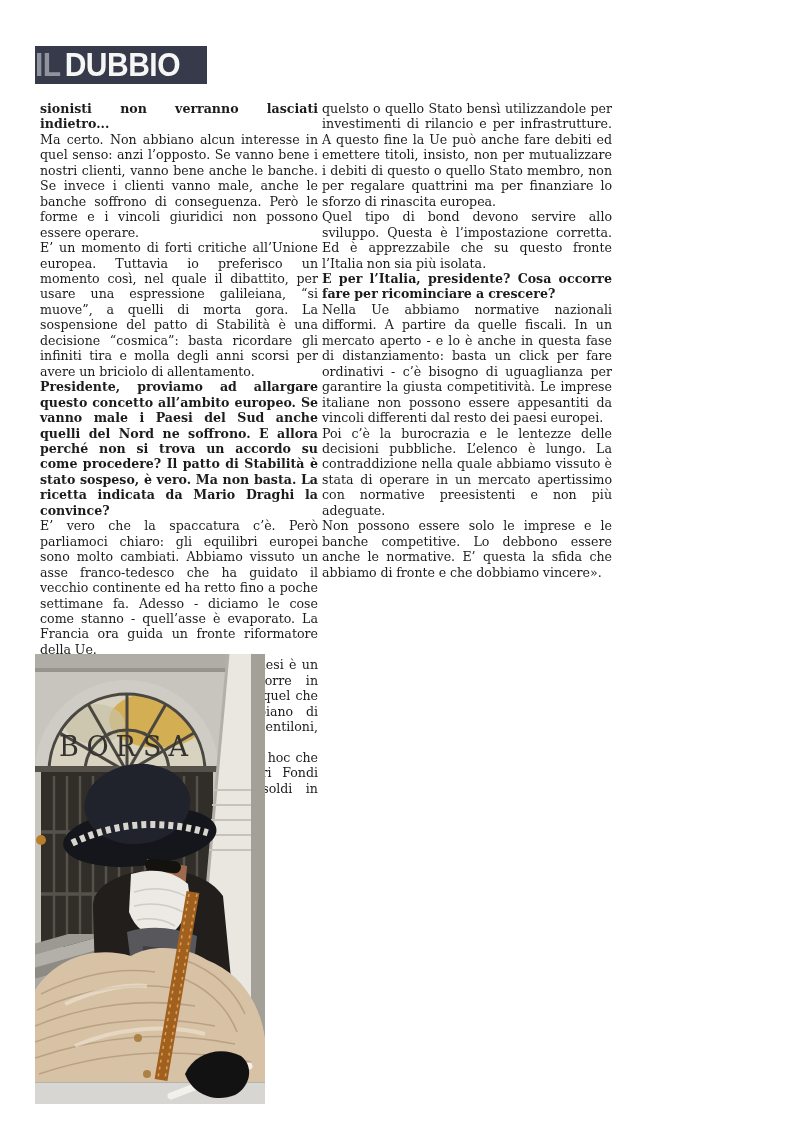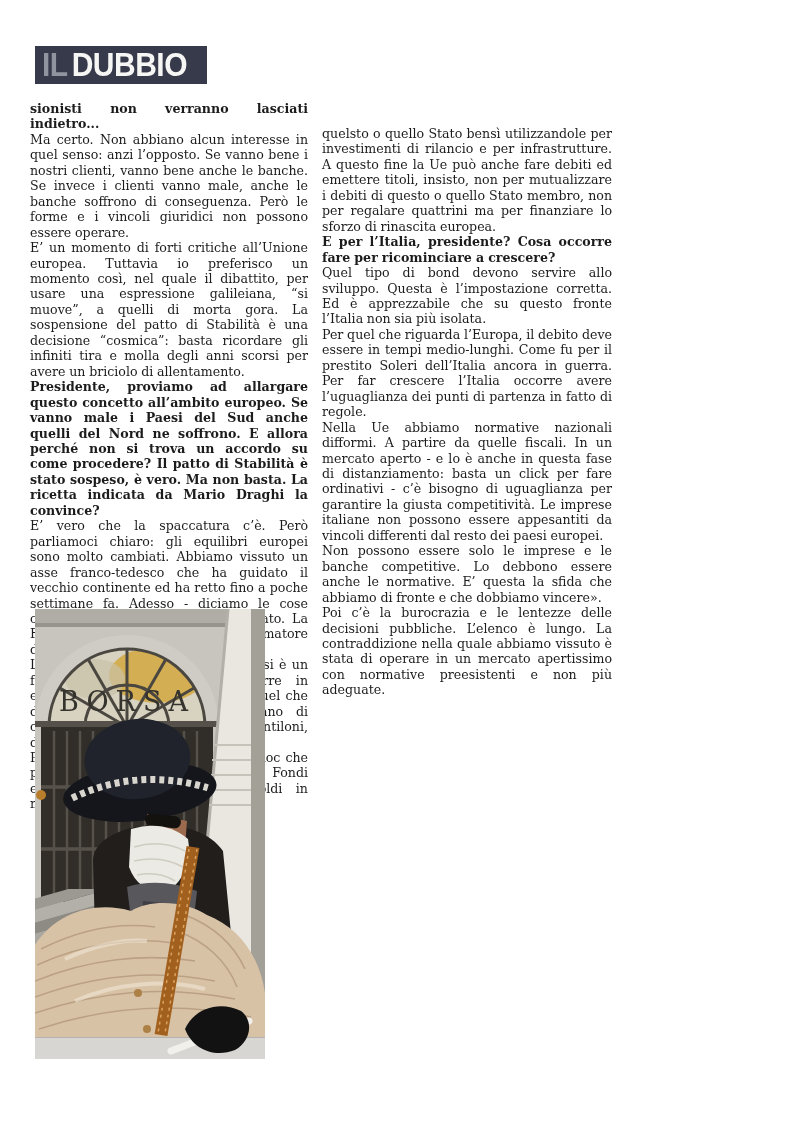--- a/index.html
+++ b/index.html
@@ -4,43 +4,43 @@
 <style>
   html,body{margin:0;padding:0;background:#ffffff;}
   .page{
     position:relative;width:800px;height:1122px;background:#ffffff;
     font-family:"DejaVu Serif","Liberation Serif",serif;color:#1c1c1c;
     overflow:hidden;
   }
   
   .masthead{
     position:absolute;left:35px;top:46px;width:172px;height:38px;
-    background:#363a4a;display:flex;align-items:center;padding-left:7px;
+    background:#363a4a;display:flex;align-items:center;padding-left:0;
     box-sizing:border-box;
   }
   .masthead .word{
     font-family:"Liberation Sans","DejaVu Sans",sans-serif;
     font-weight:800;font-size:30px;line-height:1;letter-spacing:-.5px;
     transform:scaleY(1.08);transform-origin:center;
   }
   .masthead .word.il{color:#8f949f;margin-right:4px;}
   .masthead .word.dubbio{color:#f6f6f4;}
   
   .col{
     position:absolute;top:101px;
     font-size:12.6px;line-height:15.45px;text-align:justify;
     hyphens:auto;-webkit-hyphens:auto;word-spacing:-0.3px;
   }
-  .col-left{left:30px;width:278px;}
-  .col-right{left:322px;width:290px;margin-top:25px;}
+  .col-left{left:40px;width:278px;}
+  .col-right{left:322px;width:290px;}
   .para{margin:0;}
   .para.bold{font-weight:bold;}
   
   .photo{
-    position:absolute;left:35px;top:609px;width:230px;height:450px;
+    position:absolute;left:35px;top:654px;width:230px;height:450px;
     overflow:hidden;background:#8b5cf6;
   }
   .photo svg{display:block;}
 </style>
 </head>
 <body>
 
 <div class="page">
 
   <div class="masthead">
@@ -52,26 +52,25 @@
       <p class="para bold">sionisti non verranno lasciati indietro...</p>
       <p class="para">Ma certo. Non abbiano alcun interesse in quel senso: anzi l’opposto. Se vanno bene i nostri clienti, vanno bene anche le banche. Se invece i clienti vanno male, anche le banche soffrono di conseguenza. Però le forme e i vincoli giuridici non possono essere operare.</p>
       <p class="para">E’ un momento di forti critiche all’Unione europea. Tuttavia io preferisco un momento così, nel quale il dibattito, per usare una espressione galileiana, “si muove”, a quelli di morta gora. La sospensione del patto di Stabilità è una decisione “cosmica”: basta ricordare gli infiniti tira e molla degli anni scorsi per avere un briciolo di allentamento.</p>
       <p class="para bold">Presidente, proviamo ad allargare questo concetto all’ambito europeo. Se vanno male i Paesi del Sud anche quelli del Nord ne soffrono. E allora perché non si trova un accordo su come procedere? Il patto di Stabilità è stato sospeso, è vero. Ma non basta. La ricetta indicata da Mario Draghi la convince?</p>
       <p class="para">E’ vero che la spaccatura c’è. Però parliamoci chiaro: gli equilibri europei sono molto cambiati. Abbiamo vissuto un asse franco-tedesco che ha guidato il vecchio continente ed ha retto fino a poche settimane fa. Adesso - diciamo le cose come stanno - quell’asse è evaporato. La Francia ora guida un fronte riformatore della Ue.</p>
       <p class="para">La lettera sottoscritta dai Nove Paesi è un fatto rilevantissimo. Bisogna porre in essere non solo misure difensive: quel che davvero serve è un grande piano di crescita. Anzi, come dice Paolo Gentiloni, di rinascita europea.</p>
       <p class="para">Per realizzarlo, servono risorse ad hoc che possono essere reperite dai vari Fondi europei. Non per distribuire soldi in maniera impari a</p>
     </div>
   <div class="col col-right">
       <p class="para">quelsto o quello Stato bensì utilizzandole per investimenti di rilancio e per infrastrutture. A questo fine la Ue può anche fare debiti ed emettere titoli, insisto, non per mutualizzare i debiti di questo o quello Stato membro, non per regalare quattrini ma per finanziare lo sforzo di rinascita europea.</p>
+      <p class="para">Quel tipo di bond devono servire allo sviluppo. Questa è l’impostazione corretta. Ed è apprezzabile che su questo fronte l’Italia non sia più isolata.</p>
       <p class="para bold">E per l’Italia, presidente? Cosa occorre fare per ricominciare a crescere?</p>
-      <p class="para">Quel tipo di bond devono servire allo sviluppo. Questa è l’impostazione corretta. Ed è apprezzabile che su questo fronte l’Italia non sia più isolata.</p>
-      <p class="para">Per quel che riguarda l’Europa, il debito deve essere in tempi medio-lunghi. Come fu per il prestito Soleri dell’Italia ancora in guerra. Per far crescere l’Italia occorre avere l’uguaglianza dei punti di partenza in fatto di regole.</p>
       <p class="para">Nella Ue abbiamo normative nazionali difformi. A partire da quelle fiscali. In un mercato aperto - e lo è anche in questa fase di distanziamento: basta un click per fare ordinativi - c’è bisogno di uguaglianza per garantire la giusta competitività. Le imprese italiane non possono essere appesantiti da vincoli differenti dal resto dei paesi europei.</p>
+      <p class="para">Poi c’è la burocrazia e le lentezze delle decisioni pubbliche. L’elenco è lungo. La contraddizione nella quale abbiamo vissuto è stata di operare in un mercato apertissimo con normative preesistenti e non più adeguate.</p>
       <p class="para">Non possono essere solo le imprese e le banche competitive. Lo debbono essere anche le normative. E’ questa la sfida che abbiamo di fronte e che dobbiamo vincere».</p>
-      <p class="para">Poi c’è la burocrazia e le lentezze delle decisioni pubbliche. L’elenco è lungo. La contraddizione nella quale abbiamo vissuto è stata di operare in un mercato apertissimo con normative preesistenti e non più adeguate.</p>
     </div>
 
   <div class="photo">
     <svg width="230" height="450" viewBox="0 0 230 450">
       <defs>
         <clipPath id="fanClip">
             <path d="M14,118 A78,78 0 0 1 170,118 Z"></path>
           </clipPath>
         <clipPath id="stepsClip">
             <polygon points="0,280 72,280 42,450 0,450"></polygon>

